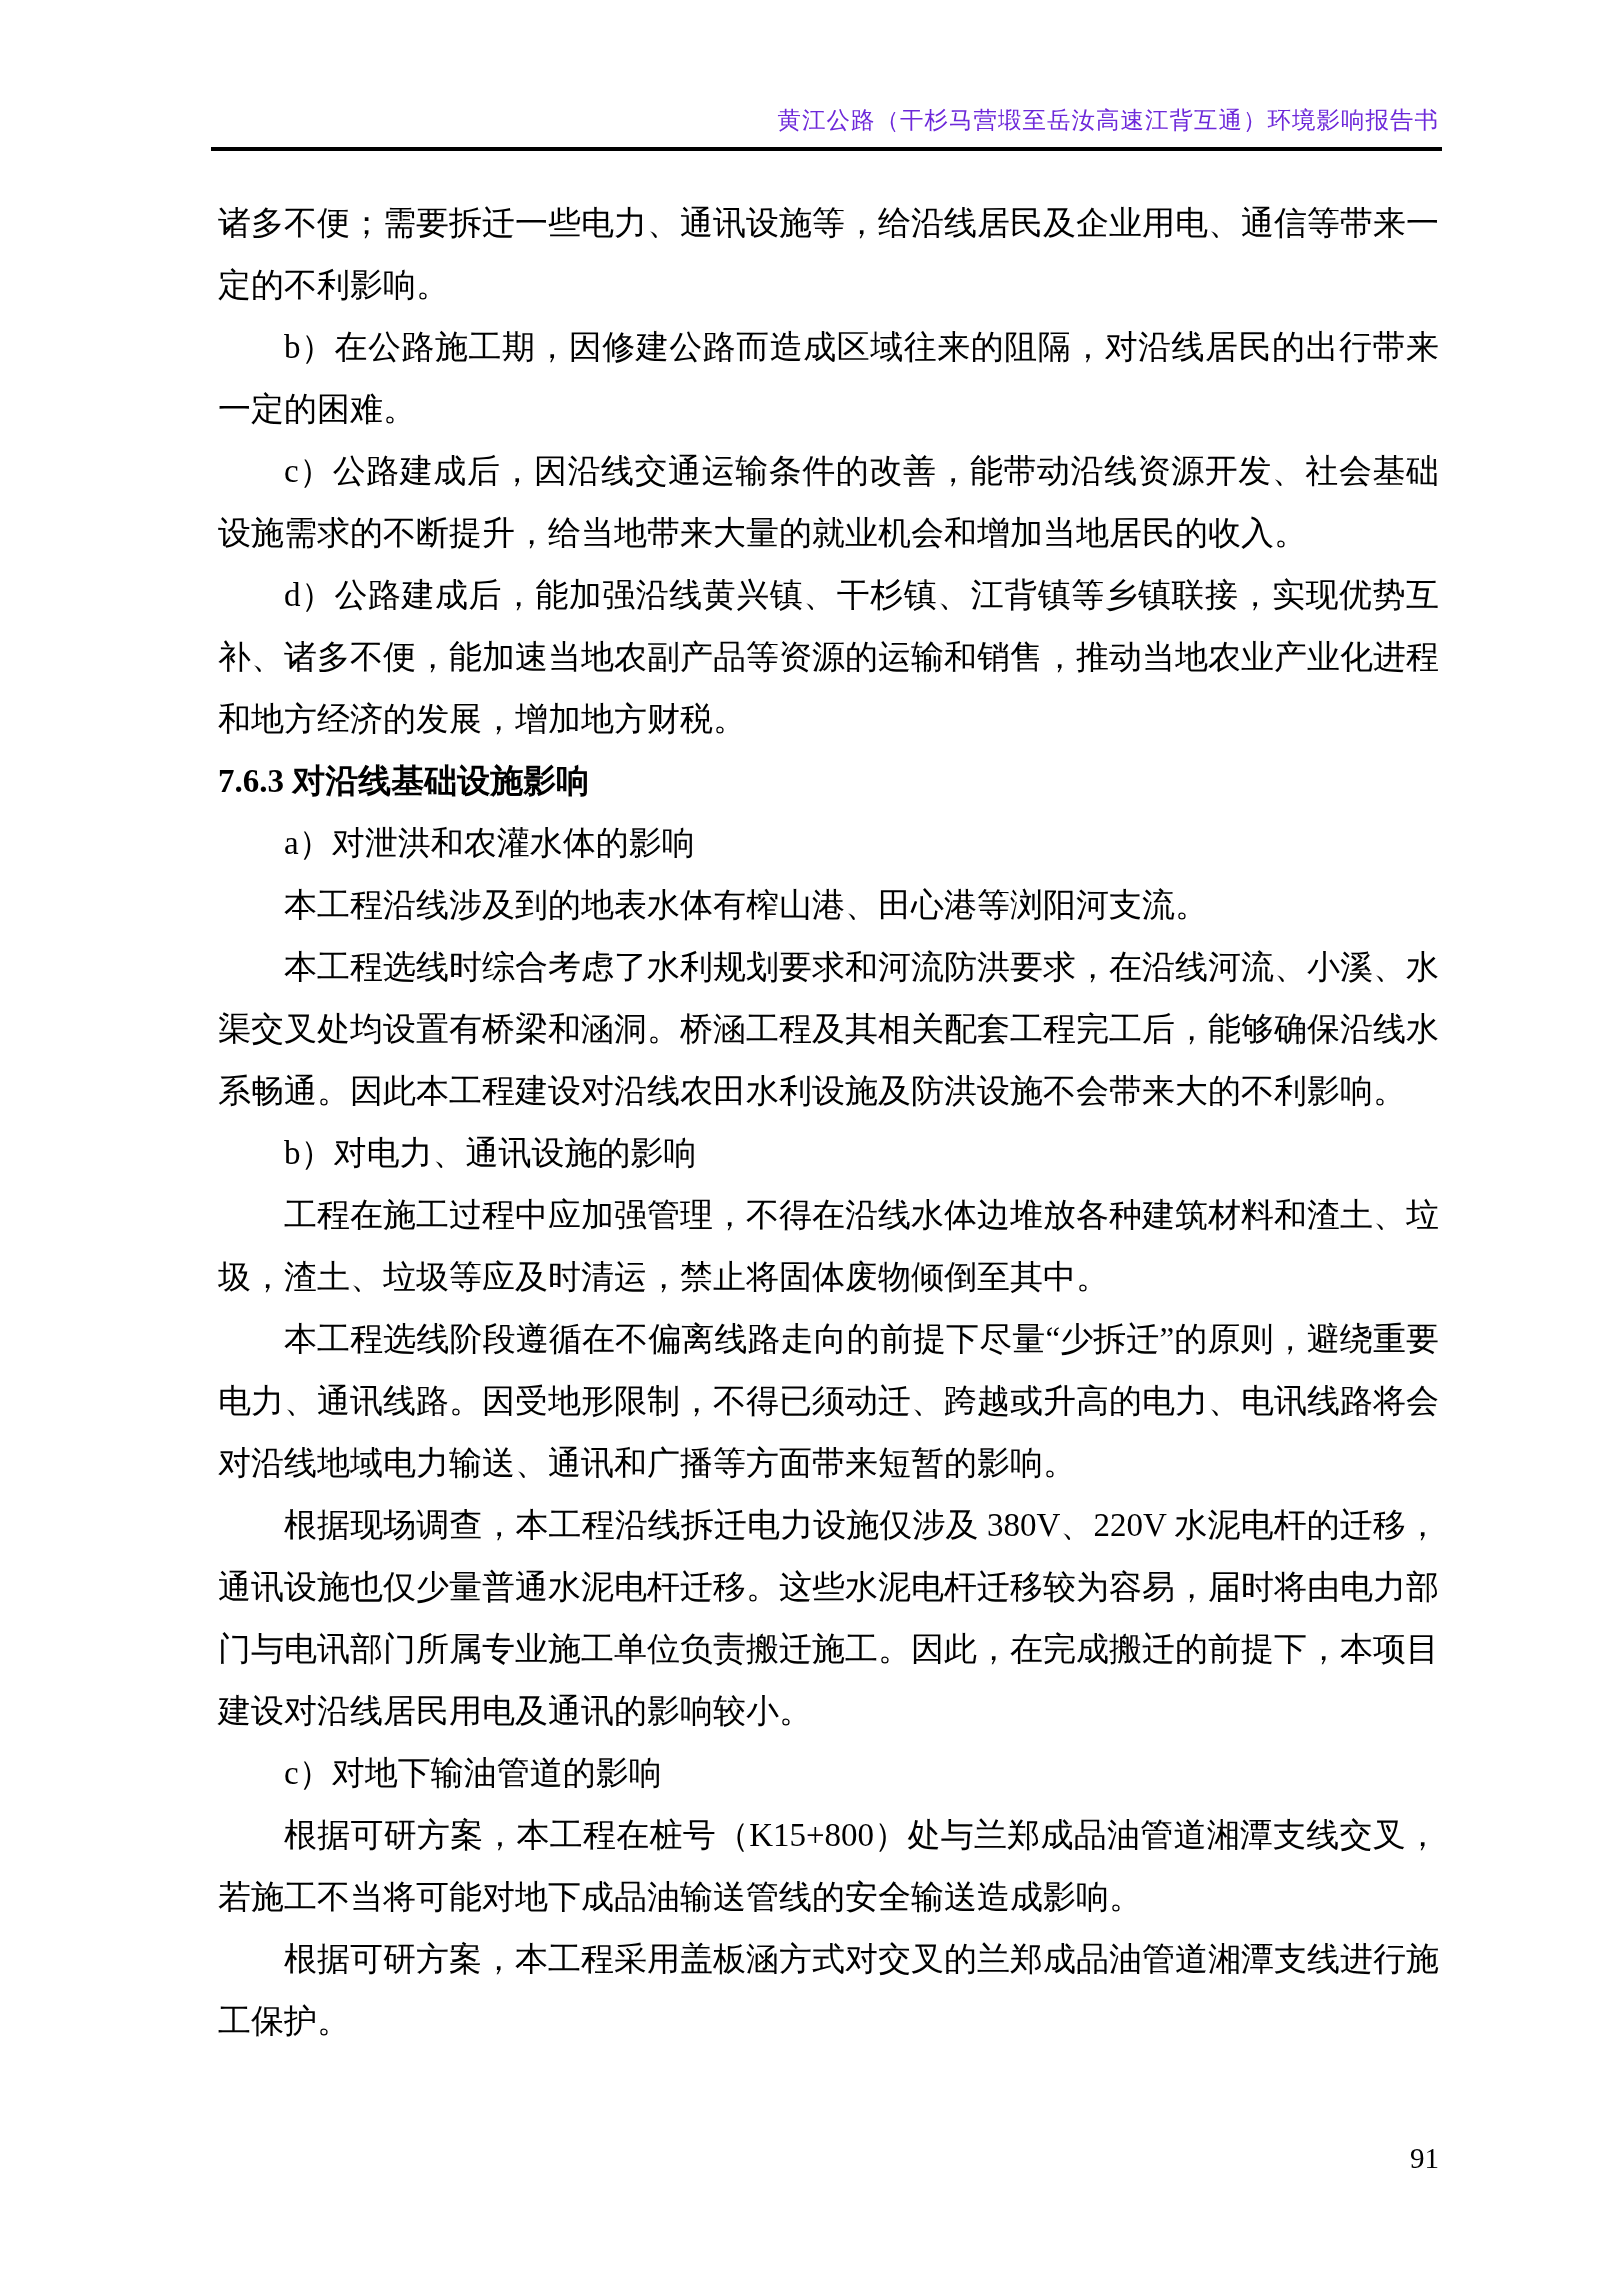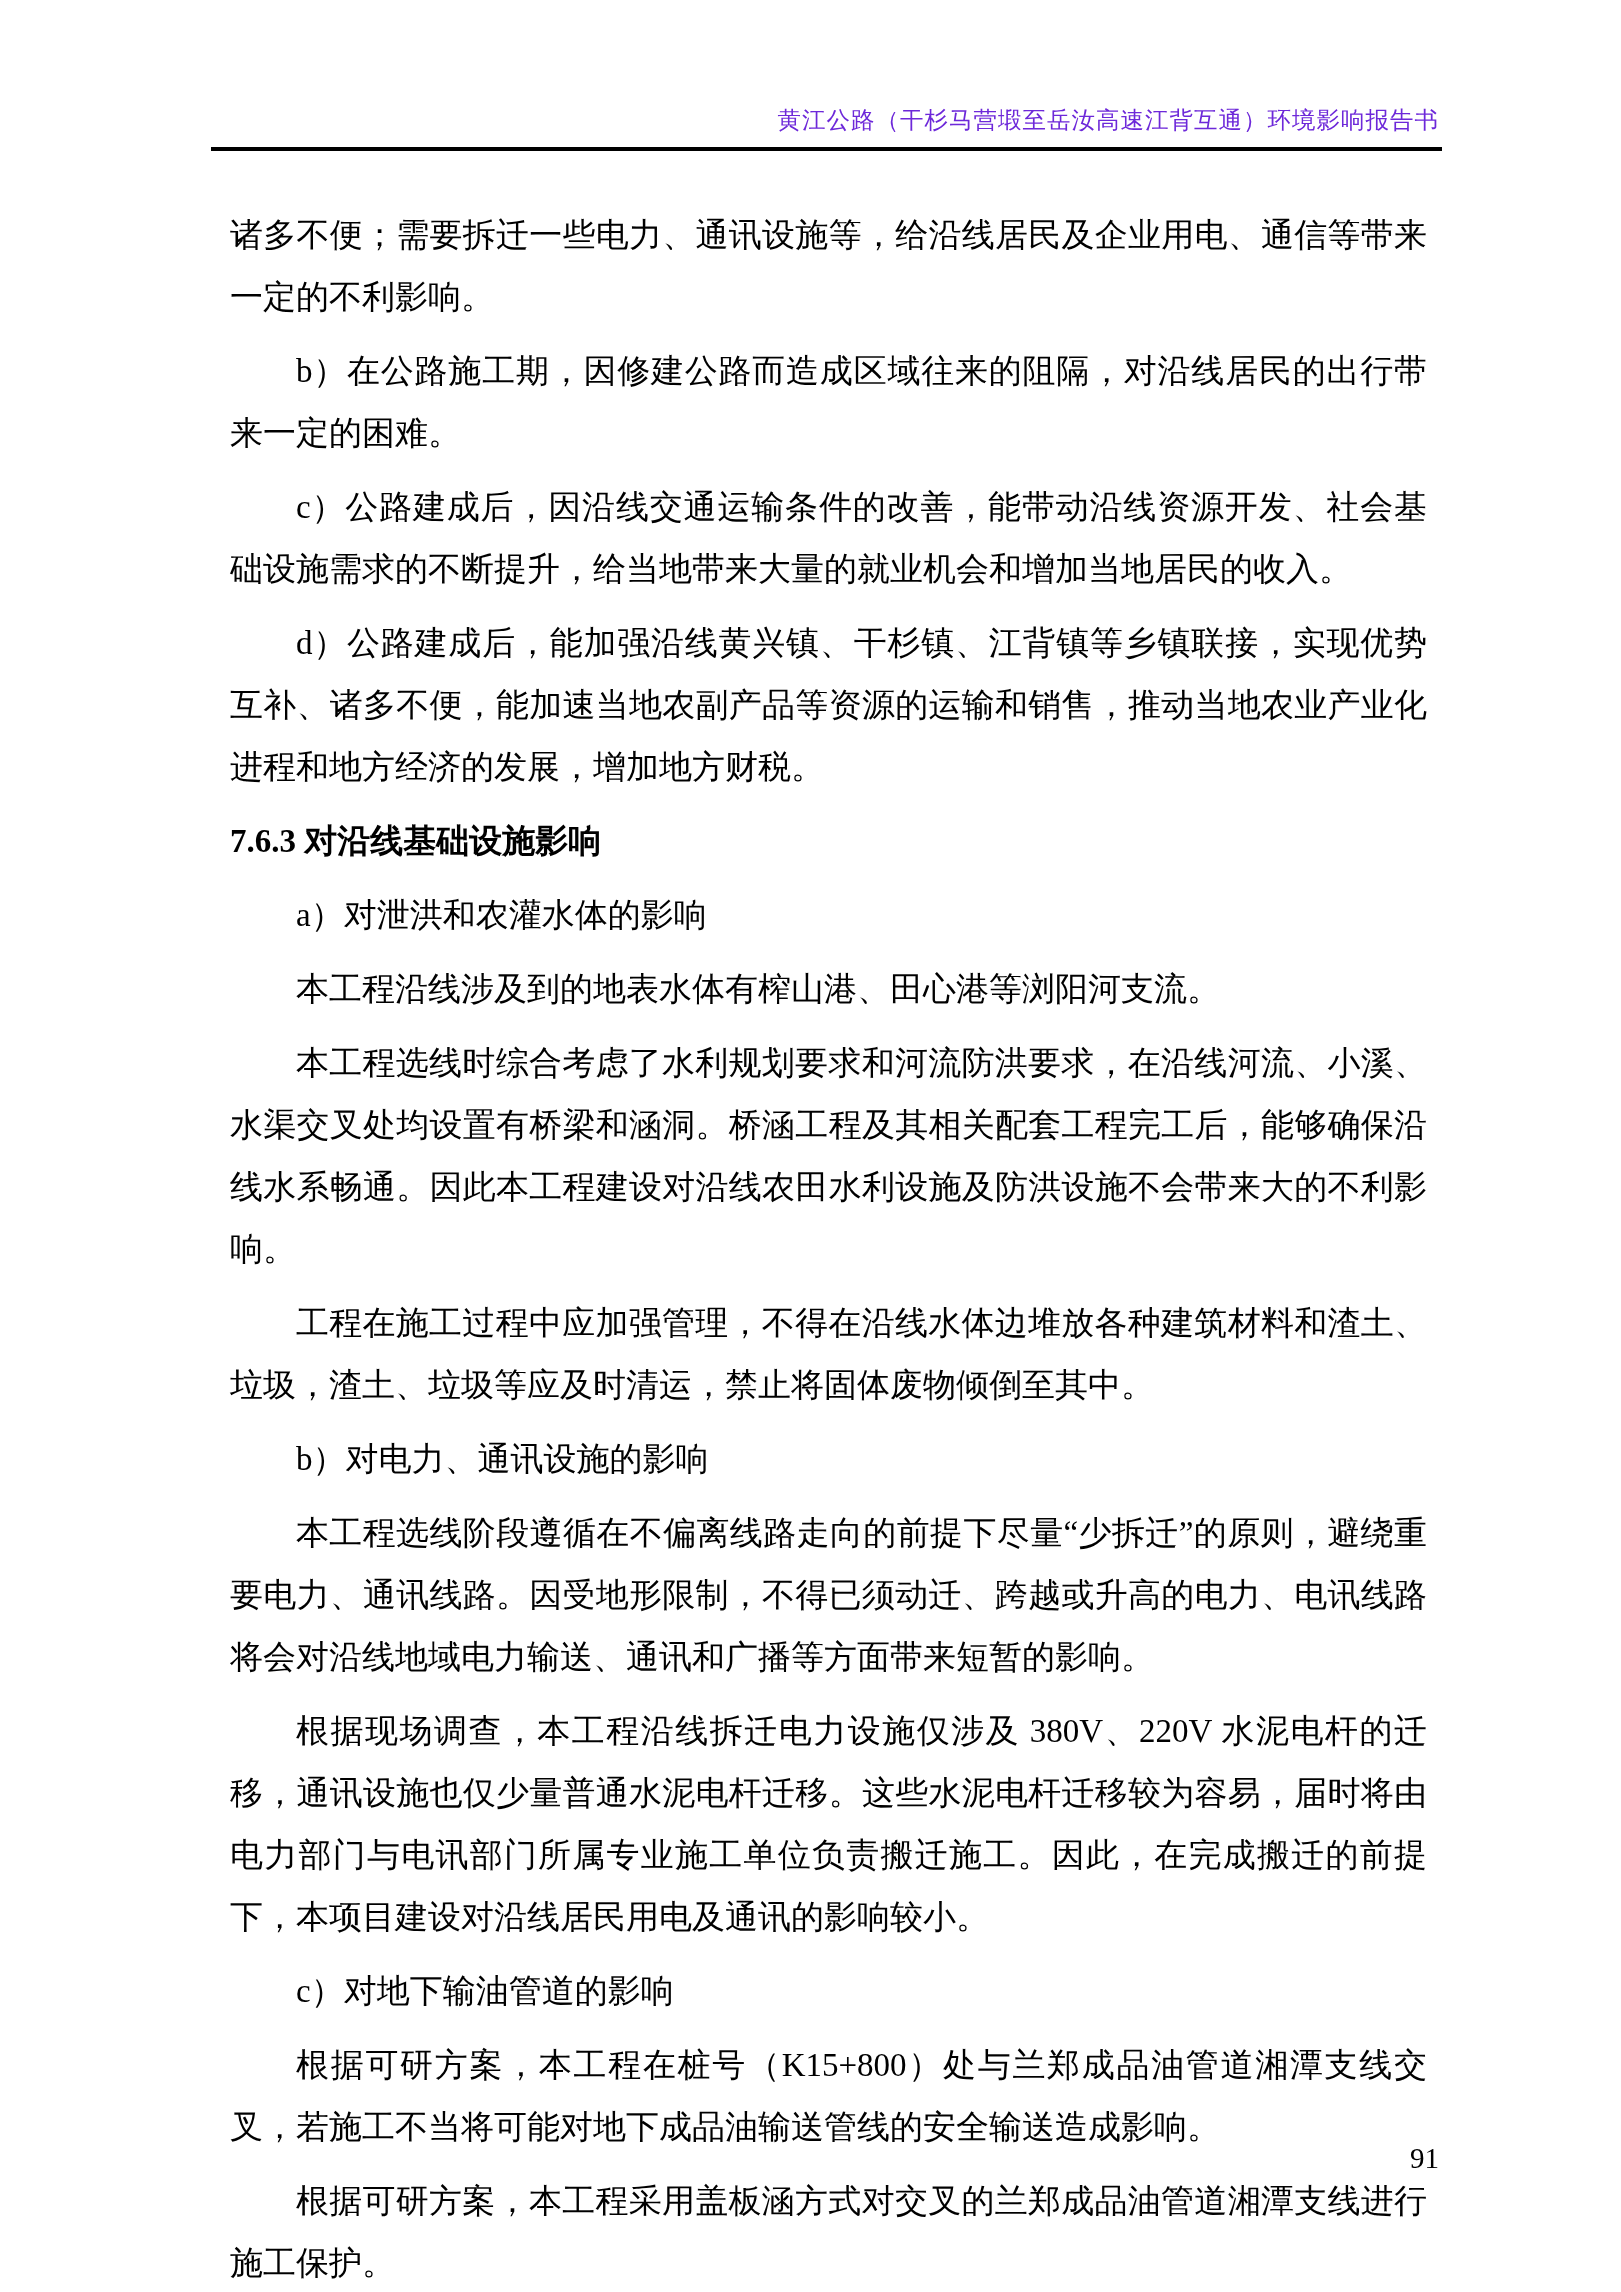--- a/index.html
+++ b/index.html
@@ -38,21 +38,21 @@
     position: absolute;
     top: 192px;
     left: 218px;
     width: 1221px;
     font-size: 33px;
     line-height: 62px;
     text-align: justify;
     text-justify: inter-character;
   }
   .content p {
-    margin: 12px;
+    margin: 0;
     padding: 0;
   }
   .para-indent {
     text-indent: 2em;
   }
   .para-noindent {
     text-indent: 0;
   }
   .section-heading {
     text-indent: 0;
@@ -82,22 +82,22 @@
 
   <div class="content">
     <p class="para-noindent">诸多不便；需要拆迁一些电力、通讯设施等，给沿线居民及企业用电、通信等带来一定的不利影响。</p>
     <p class="para-indent">b）在公路施工期，因修建公路而造成区域往来的阻隔，对沿线居民的出行带来一定的困难。</p>
     <p class="para-indent">c）公路建成后，因沿线交通运输条件的改善，能带动沿线资源开发、社会基础设施需求的不断提升，给当地带来大量的就业机会和增加当地居民的收入。</p>
     <p class="para-indent">d）公路建成后，能加强沿线黄兴镇、干杉镇、江背镇等乡镇联接，实现优势互补、诸多不便，能加速当地农副产品等资源的运输和销售，推动当地农业产业化进程和地方经济的发展，增加地方财税。</p>
     <p class="section-heading">7.6.3 对沿线基础设施影响</p>
     <p class="para-indent">a）对泄洪和农灌水体的影响</p>
     <p class="para-indent">本工程沿线涉及到的地表水体有榨山港、田心港等浏阳河支流。</p>
     <p class="para-indent">本工程选线时综合考虑了水利规划要求和河流防洪要求，在沿线河流、小溪、水渠交叉处均设置有桥梁和涵洞。桥涵工程及其相关配套工程完工后，能够确保沿线水系畅通。因此本工程建设对沿线农田水利设施及防洪设施不会带来大的不利影响。</p>
+    <p class="para-indent">b）对电力、通讯设施的影响</p>
     <p class="para-indent">工程在施工过程中应加强管理，不得在沿线水体边堆放各种建筑材料和渣土、垃圾，渣土、垃圾等应及时清运，禁止将固体废物倾倒至其中。</p>
-    <p class="para-indent">b）对电力、通讯设施的影响</p>
     <p class="para-indent">本工程选线阶段遵循在不偏离线路走向的前提下尽量“少拆迁”的原则，避绕重要电力、通讯线路。因受地形限制，不得已须动迁、跨越或升高的电力、电讯线路将会对沿线地域电力输送、通讯和广播等方面带来短暂的影响。</p>
     <p class="para-indent">根据现场调查，本工程沿线拆迁电力设施仅涉及 380V、220V 水泥电杆的迁移，通讯设施也仅少量普通水泥电杆迁移。这些水泥电杆迁移较为容易，届时将由电力部门与电讯部门所属专业施工单位负责搬迁施工。因此，在完成搬迁的前提下，本项目建设对沿线居民用电及通讯的影响较小。</p>
     <p class="para-indent">c）对地下输油管道的影响</p>
     <p class="para-indent">根据可研方案，本工程在桩号（K15+800）处与兰郑成品油管道湘潭支线交叉，若施工不当将可能对地下成品油输送管线的安全输送造成影响。</p>
     <p class="para-indent">根据可研方案，本工程采用盖板涵方式对交叉的兰郑成品油管道湘潭支线进行施工保护。</p>
   </div>
 
   <div class="page-number">91</div>
 
 </div>

